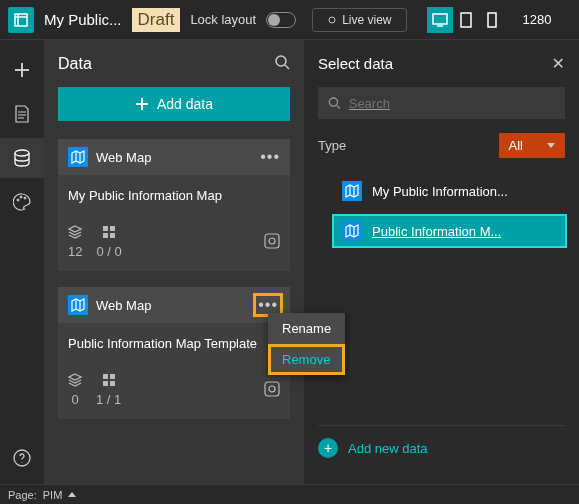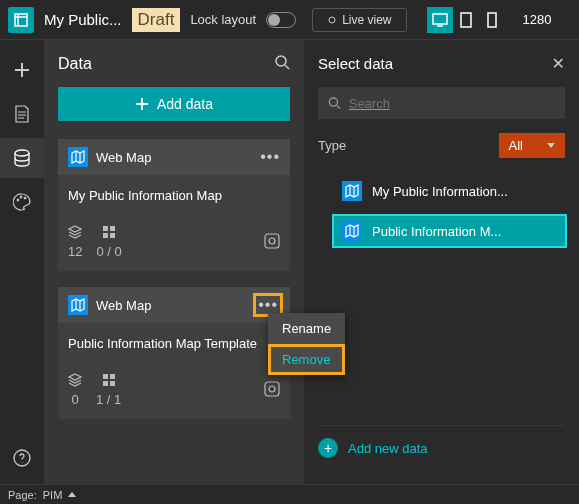--- a/index.html
+++ b/index.html
@@ -54,21 +54,21 @@
   .close-x { color: #ccc; font-size: 16px; }
   .search-box { background: #3a3a3a; height: 32px; display: flex; align-items: center; padding: 0 10px; gap: 8px; color: #999; margin-bottom: 14px; text-decoration: underline; }
   .search-box input { background: transparent; border: none; color: #ccc; outline: none; width: 100%; font-size: 13px; }
   .type-row { display: flex; align-items: center; justify-content: space-between; margin-bottom: 18px; }
   .type-label { color: #ccc; }
   .type-select { background: #c2410c; padding: 5px 10px; display: flex; align-items: center; gap: 24px; color: #fff; font-size: 13px; }
   .chev-down { width: 0; height: 0; border-left: 4px solid transparent; border-right: 4px solid transparent; border-top: 5px solid #ccc; }
 
   .result-list { display: flex; flex-direction: column; gap: 10px; padding-left: 16px; }
   .result-item { height: 30px; display: flex; align-items: center; gap: 10px; padding: 0 8px; color: #fff; font-size: 13px; overflow: hidden; }
-  .result-item.active { background: #00a0a7; outline: 2px solid #2ad8e0; }
+  .result-item.active { background: #00a0a7; outline: 2px solid #2ad8e0; text-decoration: underline; }
   .result-item span.txt { overflow: hidden; text-overflow: ellipsis; white-space: nowrap; }
 
   .add-new { display: flex; align-items: center; gap: 10px; color: #00c8d0; padding: 12px 0; border-top: 1px solid #3a3a3a; margin-top: auto; }
   .plus-circle { width: 20px; height: 20px; background: #00a0a7; border-radius: 50%; display: flex; align-items: center; justify-content: center; color: #fff; font-size: 14px; }
 
   .footer { height: 20px; background: #282828; border-top: 1px solid #3a3a3a; display: flex; align-items: center; padding: 0 8px; font-size: 11px; color: #ccc; gap: 6px; }
   .chev-up { width: 0; height: 0; border-left: 4px solid transparent; border-right: 4px solid transparent; border-bottom: 5px solid #ccc; }
 </style>
 </head>
 <body>

